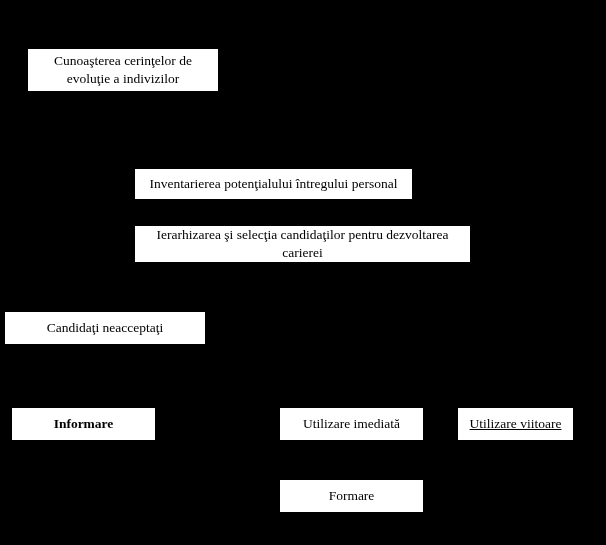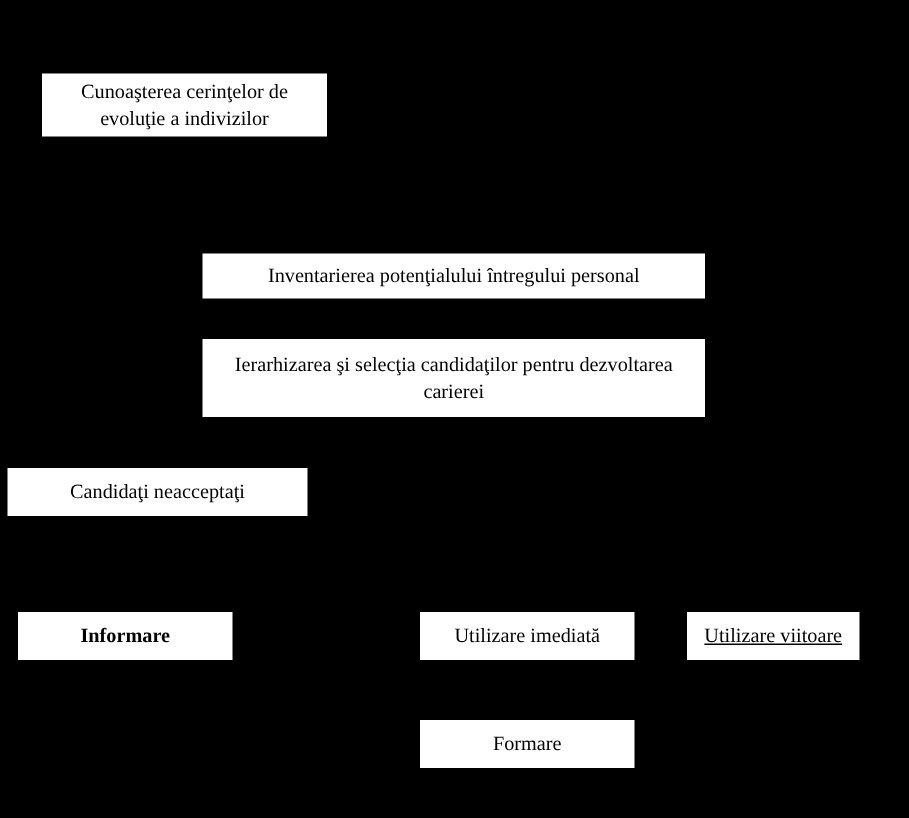--- a/index.html
+++ b/index.html
@@ -26,22 +26,22 @@
     text-align: center;
     font-size: 13.5px;
     line-height: 1.3;
     box-sizing: border-box;
     padding: 2px 6px;
   }
   
   .n-requirements  { left: 28px;  top: 5px;   width: 190px; height: 42px; }
   .n-appraisal     { left: 385px; top: 8px;   width: 188px; height: 36px; }
   .n-evaluation    { left: 135px; top: 65px;  width: 335px; height: 30px; }
-  .n-inventory     { left: 135px; top: 125px; width: 335px; height: 30px; }
-  .n-ranking       { left: 135px; top: 182px; width: 335px; height: 52px; }
+  .n-inventory     { left: 135px; top: 125px; width: 277px; height: 30px; }
+  .n-ranking       { left: 135px; top: 182px; width: 335px; height: 36px; }
   .n-rejected      { left: 5px;   top: 268px; width: 200px; height: 32px; font-family: Liberation Serif, serif; }
   .n-accepted      { left: 400px; top: 268px; width: 173px; height: 32px; }
   .n-informare     { left: 12px;  top: 364px; width: 143px; height: 32px; font-weight: bold; }
   .n-imediata      { left: 280px; top: 364px; width: 143px; height: 32px; }
   .n-viitoare      { left: 458px; top: 364px; width: 115px; height: 32px; text-decoration: underline; }
   .n-formare       { left: 280px; top: 436px; width: 143px; height: 32px; }
   .n-nominalizare  { left: 280px; top: 508px; width: 140px; height: 32px; }
 </style>
 </head>
 <body>

